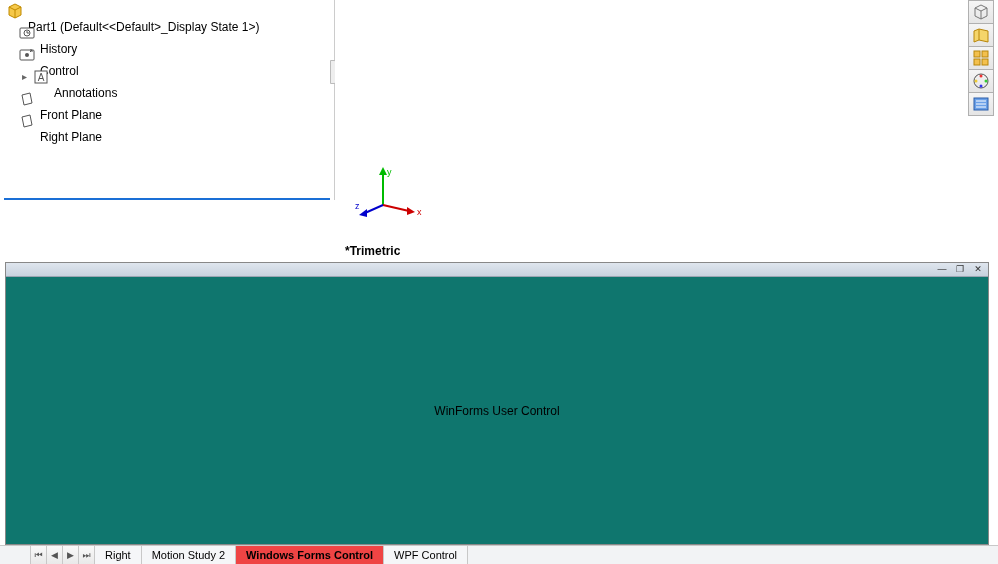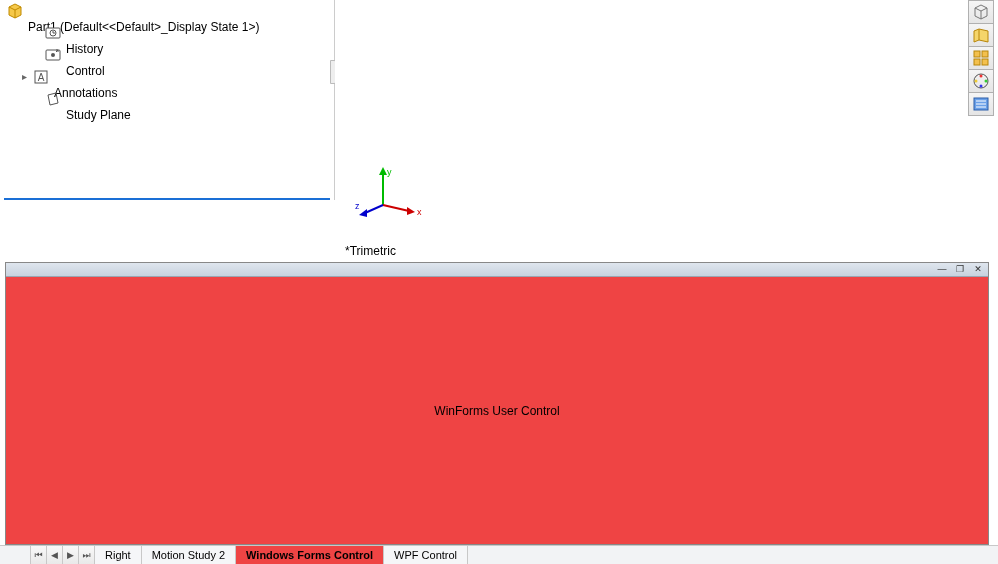--- a/index.html
+++ b/index.html
@@ -23,21 +23,21 @@
   }
   .tree-item {
     height: 22px;
     line-height: 22px;
     padding-left: 8px;
     display: flex;
     align-items: center;
     cursor: default;
   }
   .tree-item.root { padding-left: 6px; }
-  .tree-item.child { padding-left: 44px; }
+  .tree-item.child { padding-left: 18px; }
   .expander {
     width: 10px;
     display: inline-block;
     color: #666;
     font-size: 10px;
   }
   .tree-icon {
     width: 18px;
     height: 18px;
     display: inline-flex;
@@ -76,21 +76,21 @@
     position: absolute;
     left: 20px;
     top: 165px;
     width: 70px;
     height: 60px;
   }
   .viewport-label {
     position: absolute;
     left: 10px;
     bottom: 2px;
-    font-weight: normal;
+    font-weight: bold;
     font-size: 12px;
   }
   .right-toolbar {
     position: absolute;
     right: 0;
     top: 0;
     width: 30px;
     background: transparent;
   }
   .right-btn {
@@ -125,21 +125,21 @@
     width: 12px;
     height: 10px;
     font-size: 9px;
     line-height: 9px;
     text-align: center;
     color: #333;
     cursor: default;
   }
   .taskpane-body {
     height: calc(100% - 14px);
-    background: #ef4444;
+    background: #0f766e;
     display: flex;
     align-items: center;
     justify-content: center;
     font-size: 12px;
     color: #000;
   }
   .bottom-tabs {
     position: absolute;
     left: 0;
     bottom: 0;
@@ -227,24 +227,32 @@
     <span class="tree-label">Annotations</span>
   </div>
 
 
   <div class="tree-item child">
     <span class="tree-icon">
       <svg width="16" height="16">
           <path d="M3 4 L11 2 L13 12 L5 14 Z" fill="none" stroke="#555"></path>
         </svg>
     </span>
-    <span class="tree-label">Study Plane</span>
-  </div>
-
-
+    <span class="tree-label">Front Plane</span>
+  </div>
+
+
+  <div class="tree-item child">
+    <span class="tree-icon">
+      <svg width="16" height="16">
+          <path d="M3 4 L11 2 L13 12 L5 14 Z" fill="none" stroke="#555"></path>
+        </svg>
+    </span>
+    <span class="tree-label">Right Plane</span>
+  </div>
 
 
   <div class="tree-bottom-border"></div>
   <div class="tree-resize-handle"></div>
 </div>
 
 <div class="viewport">
   <div class="triad">
     <svg width="70" height="60">
 

